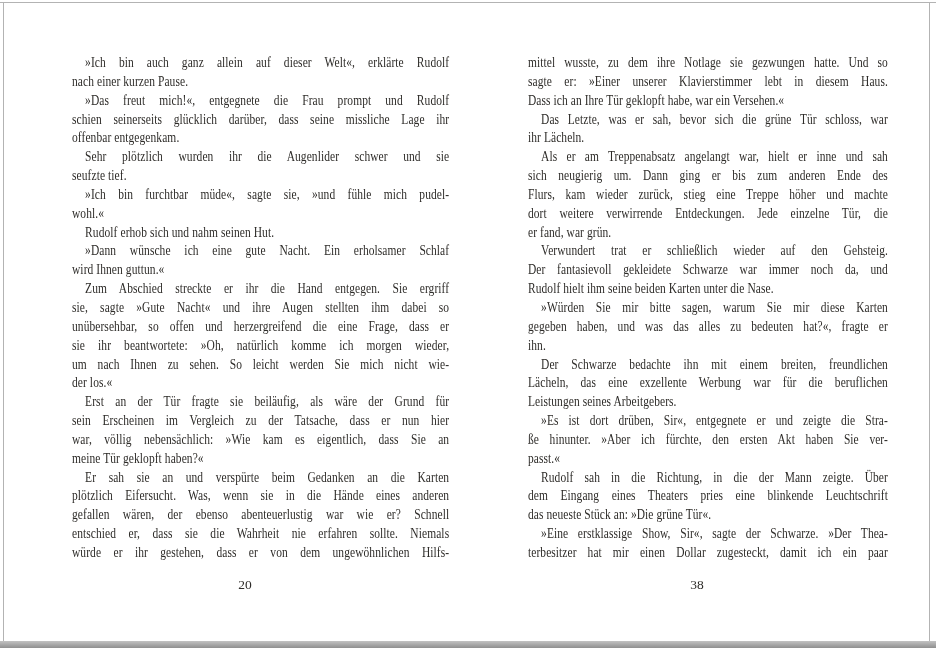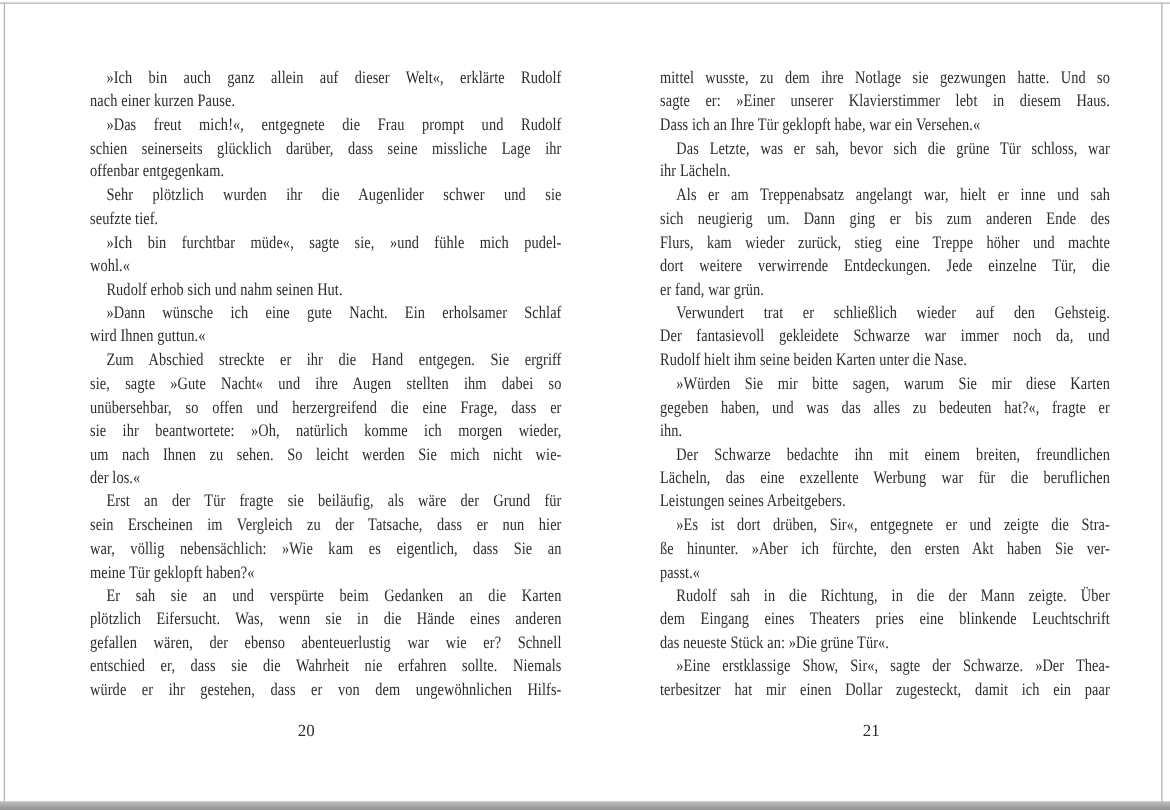--- a/index.html
+++ b/index.html
@@ -106,14 +106,14 @@
       <div class="line">passt.«</div>
       <div class="line indent just">Rudolf sah in die Richtung, in die der Mann zeigte. Über</div>
       <div class="line just">dem Eingang eines Theaters pries eine blinkende Leuchtschrift</div>
       <div class="line">das neueste Stück an: »Die grüne Tür«.</div>
       <div class="line indent just">»Eine erstklassige Show, Sir«, sagte der Schwarze. »Der Thea-</div>
       <div class="line just">terbesitzer hat mir einen Dollar zugesteckt, damit ich ein paar</div>
     </div>
 
   <div class="page-number" id="num-left">20</div>
 
-  <div class="page-number" id="num-right">21</div>
+  <div class="page-number" id="num-right">38</div>
 </div>
 
 </body></html>

